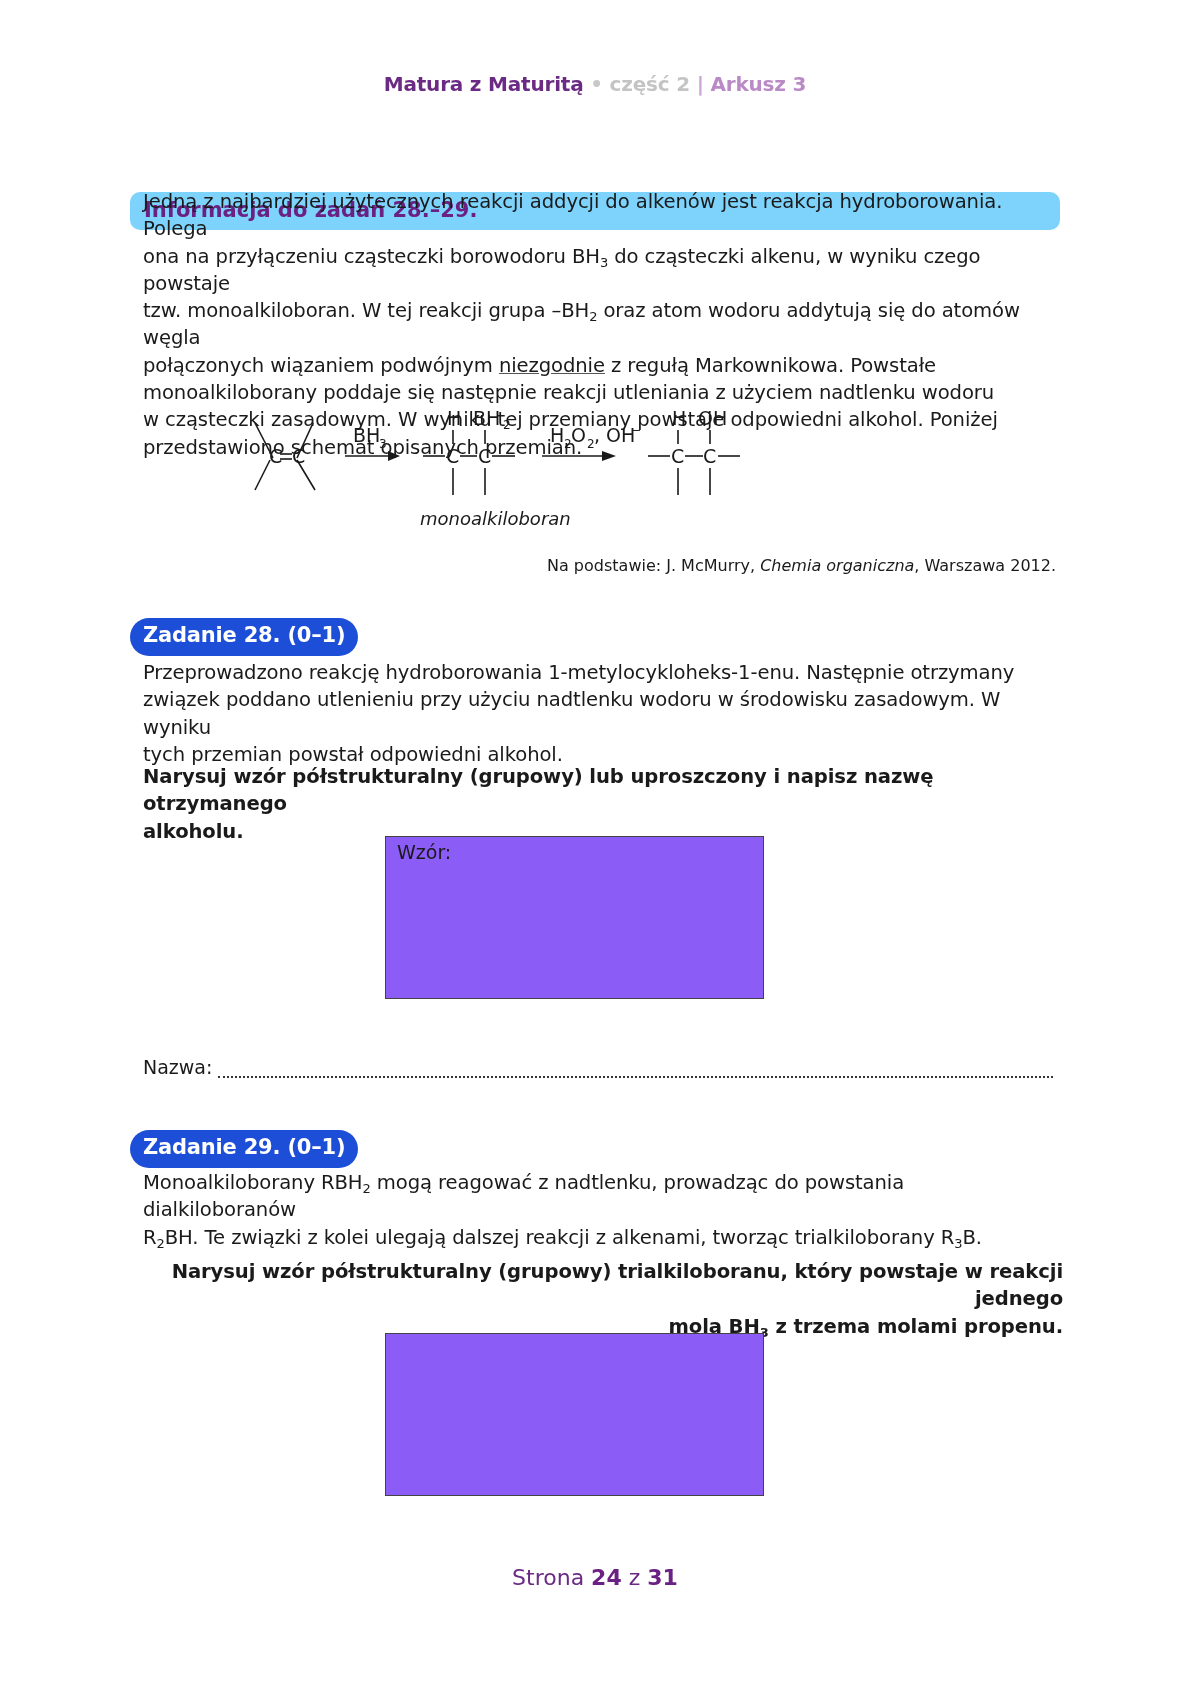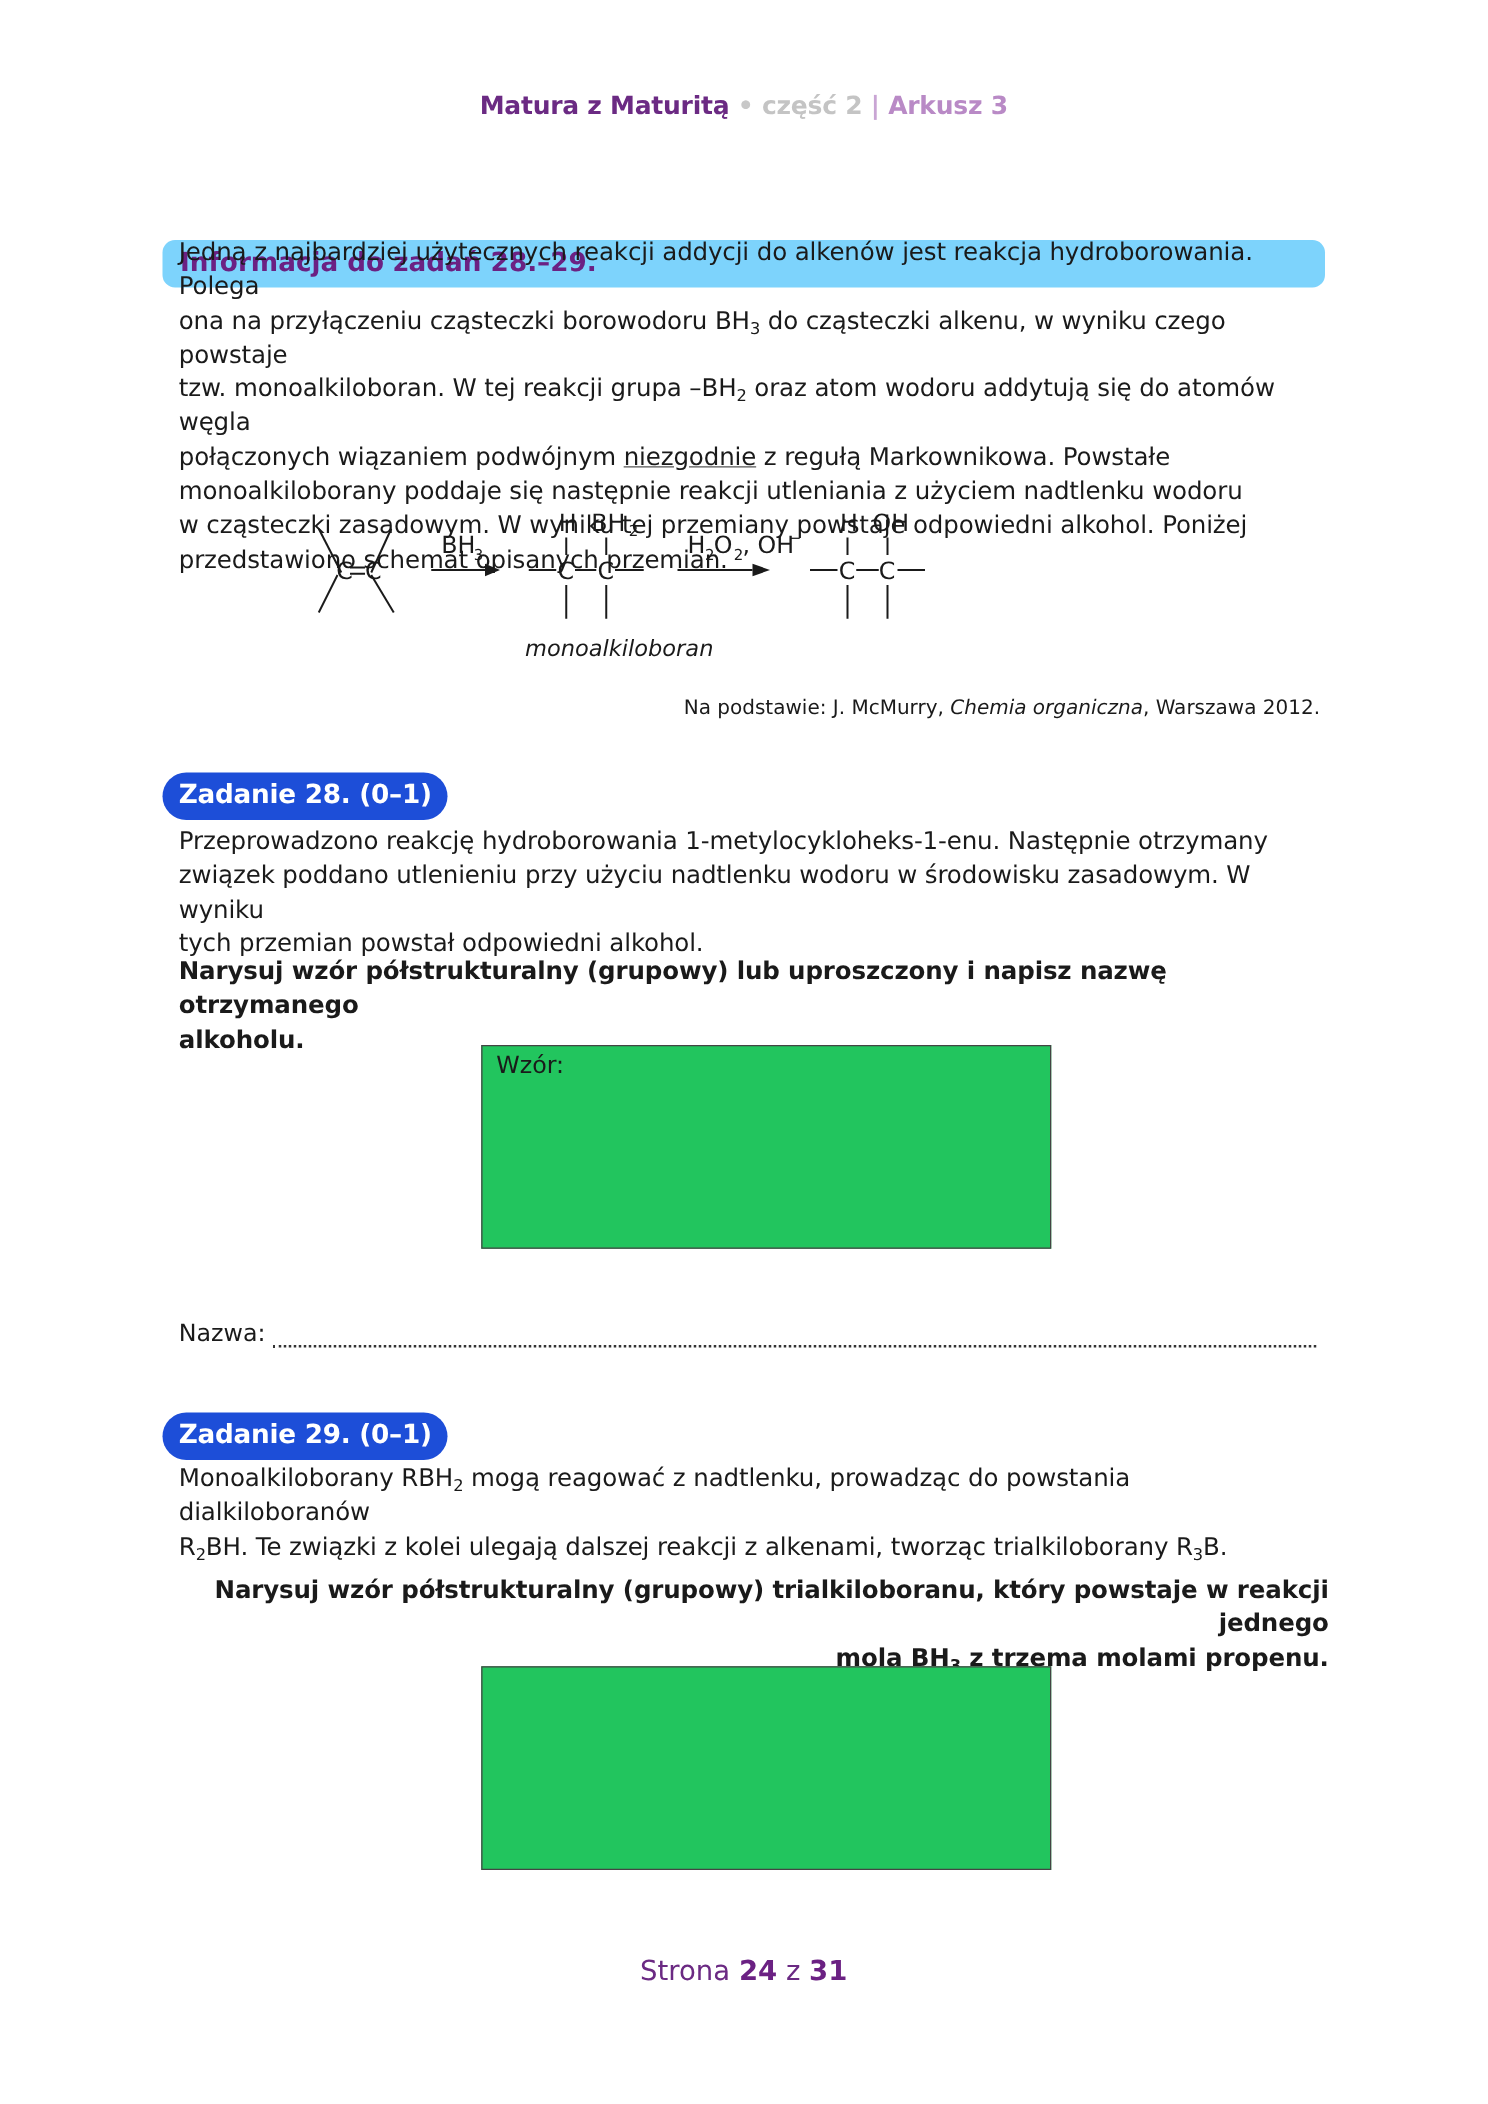--- a/index.html
+++ b/index.html
@@ -27,21 +27,21 @@
   .chem-it { font-style: italic; font-size: 18px; }
 
   .source { position: absolute; top: 556px; right: 134px; font-size: 16px; color: #1a1a1a; margin-left: 14px; }
   .source i { font-style: italic; }
 
   .task-badge { position: absolute; left: 130px; height: 38px; background: #1d4ed8; border-radius: 19px; padding: 5px 13px; }
   .task-badge span { color: #ffffff; font-size: 21px; font-weight: bold; letter-spacing: -0.2px; }
 
   .bold-para { font-weight: bold; }
 
-  .answer-box { position: absolute; left: 385px; width: 456px; border: 1.5px solid #444; background: #22c55e; padding-left: 12px; }
+  .answer-box { position: absolute; left: 385px; width: 379px; border: 1.5px solid #444; background: #8b5cf6; padding-left: 12px; }
   .answer-box .lbl { position: absolute; left: 11px; top: 4px; font-size: 19px; color: #1a1a1a; }
 
   .name-line { position: absolute; left: 143px; top: 1056px; width: 910px; font-size: 19px; display: flex; align-items: flex-end; }
   .name-line .dots { flex: 1; border-bottom: 2px dotted #333; margin-left: 6px; height: 14px; }
 
   .footer { position: absolute; top: 1565px; left: 0; width: 1190px; text-align: center; font-size: 22px; color: #6b2a83; }
   .footer b { font-weight: bold; color: #6b2183; }
 </style>
 </head>
 <body>

